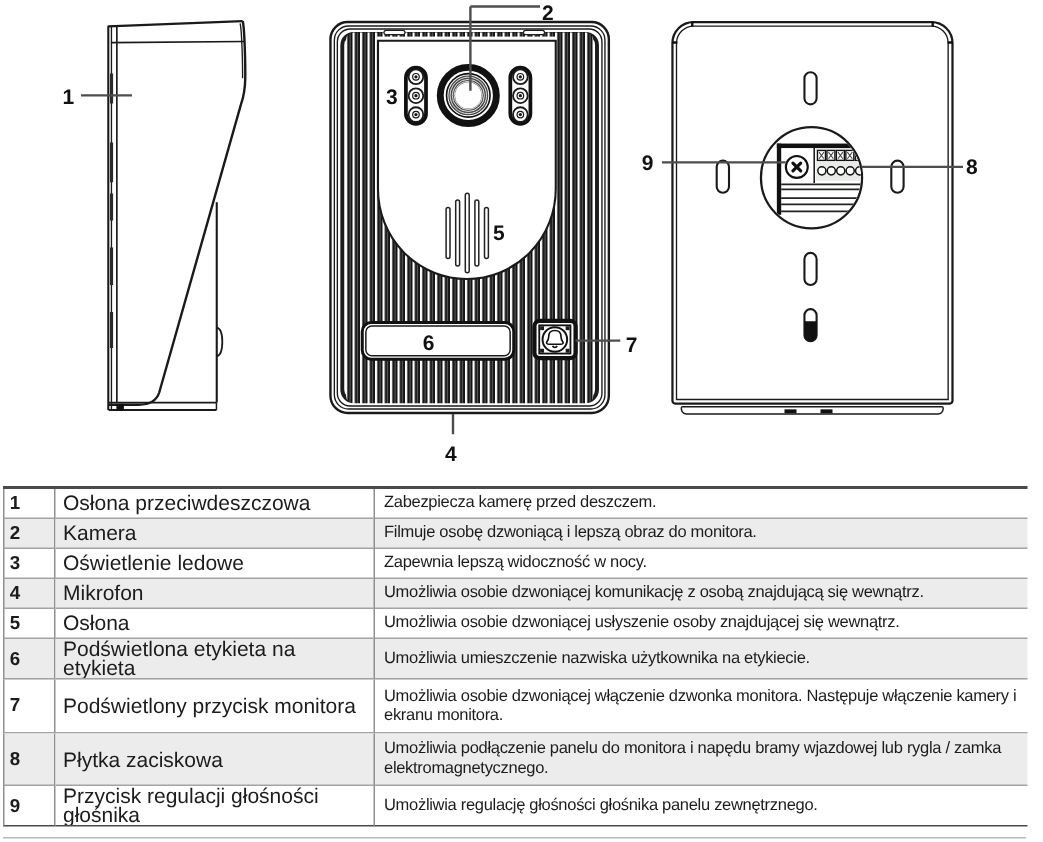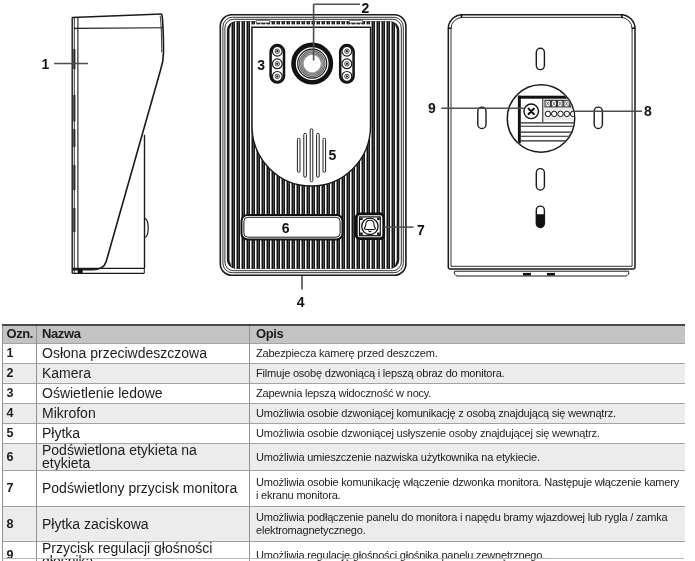--- a/index.html
+++ b/index.html
@@ -225,25 +225,20 @@
   <text x="647.9" y="116.2" font-size="14" font-weight="bold" fill="#111" text-anchor="middle">8</text>
 </svg>
 
 <table>
   <colgroup>
         <col style="width:35px">
         <col style="width:213px">
         <col style="width:435px">
       </colgroup>
   <tbody>
-        <tr style="height:18px">
-          <th class="c1">Ozn.</th>
-          <th class="c2">Nazwa</th>
-          <th class="c3">Opis</th>
-        </tr>
   <tr style="height:20px">
           <td class="c1">1</td>
           <td class="c2">Osłona przeciwdeszczowa</td>
           <td class="c3">Zabezpiecza kamerę przed deszczem.</td>
         </tr>
   <tr style="height:20px" class="g">
           <td class="c1">2</td>
           <td class="c2">Kamera</td>
           <td class="c3">Filmuje osobę dzwoniącą i lepszą obraz do monitora.</td>
         </tr>
@@ -252,32 +247,32 @@
           <td class="c2">Oświetlenie ledowe</td>
           <td class="c3">Zapewnia lepszą widoczność w nocy.</td>
         </tr>
   <tr style="height:20px" class="g">
           <td class="c1">4</td>
           <td class="c2">Mikrofon</td>
           <td class="c3">Umożliwia osobie dzwoniącej komunikację z osobą znajdującą się wewnątrz.</td>
         </tr>
   <tr style="height:20px">
           <td class="c1">5</td>
-          <td class="c2">Płytka</td>
+          <td class="c2">Osłona</td>
           <td class="c3">Umożliwia osobie dzwoniącej usłyszenie osoby znajdującej się wewnątrz.</td>
         </tr>
   <tr style="height:19px" class="g">
           <td class="c1">6</td>
           <td class="c2">Podświetlona etykieta na etykieta</td>
           <td class="c3">Umożliwia umieszczenie nazwiska użytkownika na etykiecie.</td>
         </tr>
   <tr style="height:36px">
           <td class="c1">7</td>
           <td class="c2">Podświetlony przycisk monitora</td>
-          <td class="c3">Umożliwia osobie komunikację włączenie dzwonka monitora. Następuje włączenie kamery i ekranu monitora.</td>
+          <td class="c3">Umożliwia osobie dzwoniącej włączenie dzwonka monitora. Następuje włączenie kamery i ekranu monitora.</td>
         </tr>
   <tr style="height:35px" class="g">
           <td class="c1">8</td>
           <td class="c2">Płytka zaciskowa</td>
           <td class="c3">Umożliwia podłączenie panelu do monitora i napędu bramy wjazdowej lub rygla / zamka elektromagnetycznego.</td>
         </tr>
   <tr style="height:18px" class="last">
           <td class="c1">9</td>
           <td class="c2">Przycisk regulacji głośności głośnika</td>
           <td class="c3">Umożliwia regulację głośności głośnika panelu zewnętrznego.</td>

